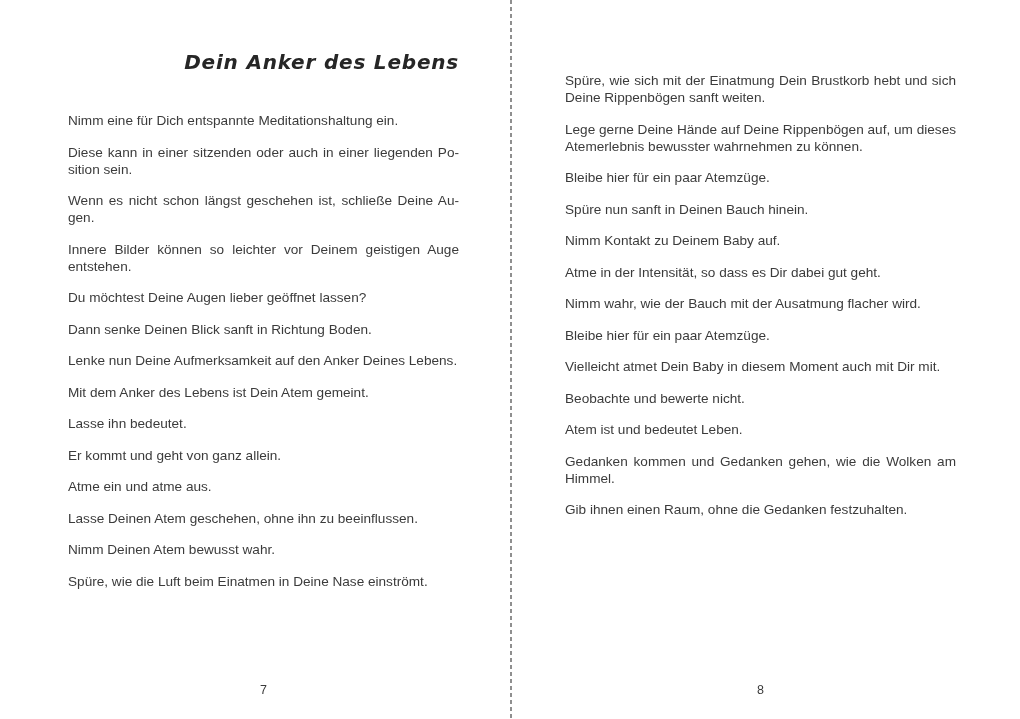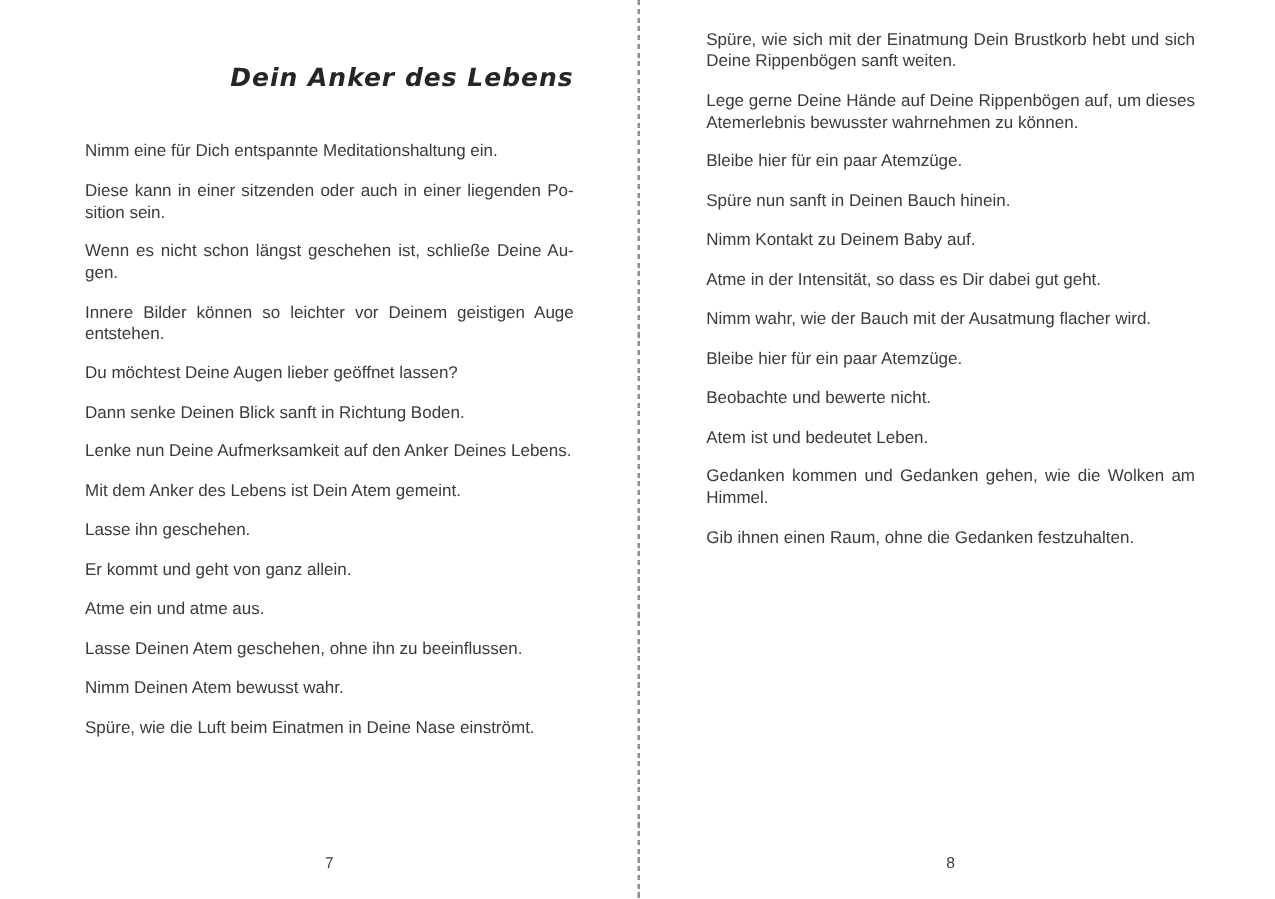--- a/index.html
+++ b/index.html
@@ -37,21 +37,21 @@
   }
   .page p {
     margin: 0 0 14.5px 0;
     font-size: 13.6px;
     line-height: 17px;
     text-align: justify;
     -webkit-hyphens: manual;
     hyphens: manual;
   }
   .page-right p:first-child {
-    margin-top: 23px;
+    margin-top: 72px;
   }
   .page-number {
     position: absolute;
     bottom: 22px;
     left: 0;
     width: 100%;
     text-align: center;
     font-size: 12.5px;
     color: #3b3b3b;
   }
@@ -76,40 +76,41 @@
   <div class="page page-left">
     <h1 class="page-title">Dein Anker des Lebens</h1>
     <p>Nimm eine für Dich entspannte Meditationshaltung ein.</p>
     <p>Diese kann in einer sitzenden oder auch in einer liegenden Po­sition sein.</p>
     <p>Wenn es nicht schon längst geschehen ist, schließe Deine Au­gen.</p>
     <p>Innere Bilder können so leichter vor Deinem geistigen Auge entstehen.</p>
     <p>Du möchtest Deine Augen lieber geöffnet lassen?</p>
     <p>Dann senke Deinen Blick sanft in Richtung Boden.</p>
     <p>Lenke nun Deine Aufmerksamkeit auf den Anker Deines Le­bens.</p>
     <p>Mit dem Anker des Lebens ist Dein Atem gemeint.</p>
-    <p>Lasse ihn geschehen.</p>
+    <p>Lasse ihn bedeutet.</p>
     <p>Er kommt und geht von ganz allein.</p>
     <p>Atme ein und atme aus.</p>
     <p>Lasse Deinen Atem geschehen, ohne ihn zu beeinflussen.</p>
     <p>Nimm Deinen Atem bewusst wahr.</p>
     <p>Spüre, wie die Luft beim Einatmen in Deine Nase einströmt.</p>
     <div class="page-number">7</div>
   </div>
 
   <div class="divider"></div>
 
   <div class="page page-right">
     <p>Spüre, wie sich mit der Einatmung Dein Brustkorb hebt und sich Deine Rippenbögen sanft weiten.</p>
     <p>Lege gerne Deine Hände auf Deine Rippenbögen auf, um die­ses Atemerlebnis bewusster wahrnehmen zu können.</p>
     <p>Bleibe hier für ein paar Atemzüge.</p>
     <p>Spüre nun sanft in Deinen Bauch hinein.</p>
     <p>Nimm Kontakt zu Deinem Baby auf.</p>
     <p>Atme in der Intensität, so dass es Dir dabei gut geht.</p>
     <p>Nimm wahr, wie der Bauch mit der Ausatmung flacher wird.</p>
     <p>Bleibe hier für ein paar Atemzüge.</p>
+    <p>Vielleicht atmet Dein Baby in diesem Moment auch mit Dir mit.</p>
     <p>Beobachte und bewerte nicht.</p>
     <p>Atem ist und bedeutet Leben.</p>
     <p>Gedanken kommen und Gedanken gehen, wie die Wolken am Himmel.</p>
     <p>Gib ihnen einen Raum, ohne die Gedanken festzuhalten.</p>
     <div class="page-number">8</div>
   </div>
 
 </div>
 
 </body></html>

